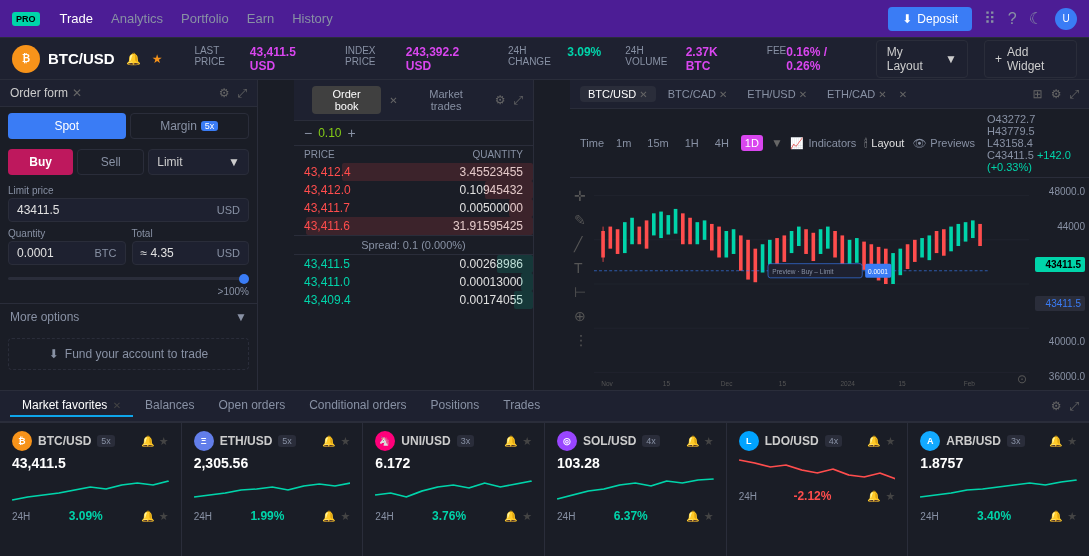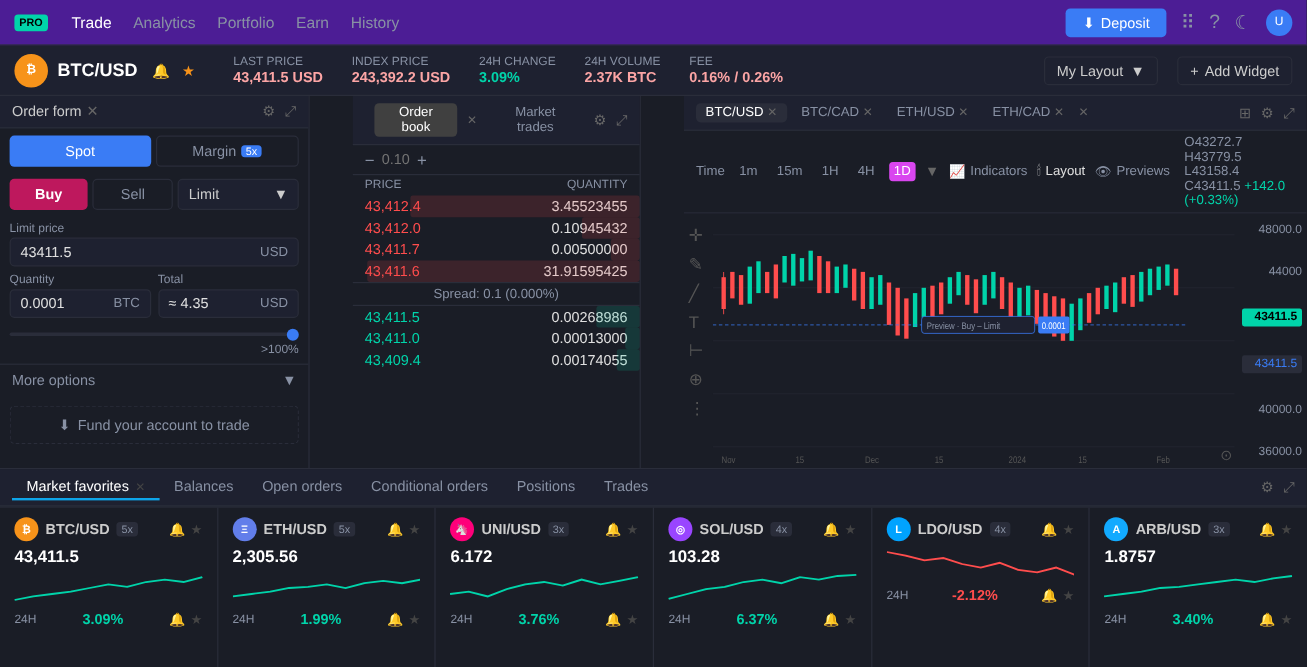--- a/index.html
+++ b/index.html
@@ -15,23 +15,23 @@
     .nav-right { margin-left: auto; display: flex; align-items: center; gap: 12px; }
     .deposit-btn { background: #3a7cf5; color: #fff; border: none; border-radius: 4px; padding: 5px 14px; font-size: 12px; cursor: pointer; display: flex; align-items: center; gap: 5px; }
     .nav-icon { color: #8891a4; font-size: 16px; cursor: pointer; }
     
     
     .ticker-bar { display: flex; align-items: center; background: #1e2130; border-bottom: 1px solid #2a2d3a; height: 42px; padding: 0 12px; gap: 16px; }
     .ticker-pair { display: flex; align-items: center; gap: 8px; }
     .coin-avatar { width: 28px; height: 28px; background: #f7931a; border-radius: 50%; display: flex; align-items: center; justify-content: center; color: #fff; font-size: 10px; font-weight: 700; }
     .pair-name { font-size: 15px; font-weight: 700; color: #fff; }
     .ticker-stats { display: flex; gap: 24px; margin-left: 16px; }
-    .stat { display: flex; flex-direction: column; }
+    .stat { display: flex; flex-direction: row; }
     .stat-label { font-size: 10px; color: #8891a4; text-transform: uppercase; }
-    .stat-value { font-size: 12px; color: #fca5a5; font-weight: 600; }
+    .stat-value { font-size: 12px; color: #d946ef; font-weight: 600; }
     .stat-value.green { color: #00d4aa; }
     .my-layout-btn { margin-left: auto; display: flex; align-items: center; gap: 6px; border: 1px solid #2a2d3a; border-radius: 4px; padding: 4px 10px; color: #ccc; cursor: pointer; font-size: 12px; }
     .add-widget-btn { display: flex; align-items: center; gap: 5px; border: 1px solid #2a2d3a; border-radius: 4px; padding: 4px 10px; color: #ccc; cursor: pointer; font-size: 12px; }
     
     
     .left-panel { width: 258px; border-right: 1px solid #2a2d3a; display: flex; flex-direction: column; }
     .panel-header { display: flex; align-items: center; padding: 6px 10px; border-bottom: 1px solid #2a2d3a; background: #1e2130; }
     .panel-title { font-size: 12px; color: #ccc; display: flex; align-items: center; gap: 4px; }
     .close-x { color: #666; margin-left: 4px; cursor: pointer; }
     .panel-icons { margin-left: auto; display: flex; gap: 8px; color: #666; }
@@ -64,21 +64,21 @@
     
     
     .mid-panel { width: 240px; border-right: 1px solid #2a2d3a; display: flex; flex-direction: column; }
     .ob-header { display: flex; align-items: center; padding: 6px 10px; border-bottom: 1px solid #2a2d3a; background: #1e2130; gap: 8px; }
     .ob-title { font-size: 12px; color: #ccc; }
     .tab-active-sm { background: #404040; color: #fff; border: none; border-radius: 4px; padding: 2px 8px; font-size: 11px; cursor: pointer; }
     .tab-sm { background: transparent; color: #8891a4; border: none; padding: 2px 8px; font-size: 11px; cursor: pointer; }
     
     .ob-controls { display: flex; align-items: center; padding: 4px 10px; border-bottom: 1px solid #2a2d3a; gap: 6px; }
     .ob-minus { color: #8891a4; cursor: pointer; font-size: 14px; }
-    .ob-spread-val { color: #737373; font-size: 12px; }
+    .ob-spread-val { color: #84cc16; font-size: 12px; }
     .ob-plus { color: #8891a4; cursor: pointer; font-size: 14px; }
     
     .ob-col-header { display: flex; justify-content: space-between; padding: 3px 10px; color: #8891a4; font-size: 10px; text-transform: uppercase; }
     
     .ob-row { display: flex; justify-content: space-between; padding: 2px 10px; position: relative; cursor: pointer; }
     .ob-row .price { font-size: 12px; }
     .ob-row .qty { font-size: 12px; color: #e0e0e0; }
     .ob-row-bg { position: absolute; right: 0; top: 0; height: 100%; opacity: 0.15; border-radius: 2px; }
     .ask-price { color: #ff4d4d; }
     .bid-price { color: #00d4aa; }

